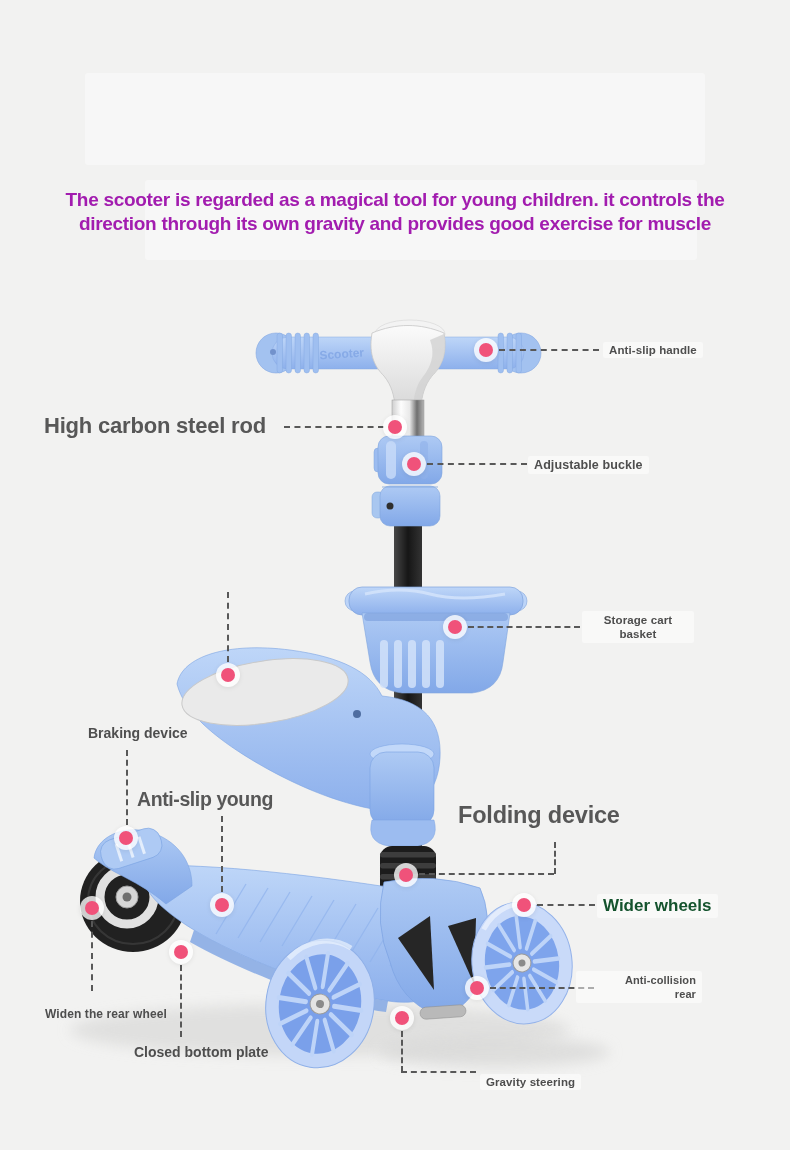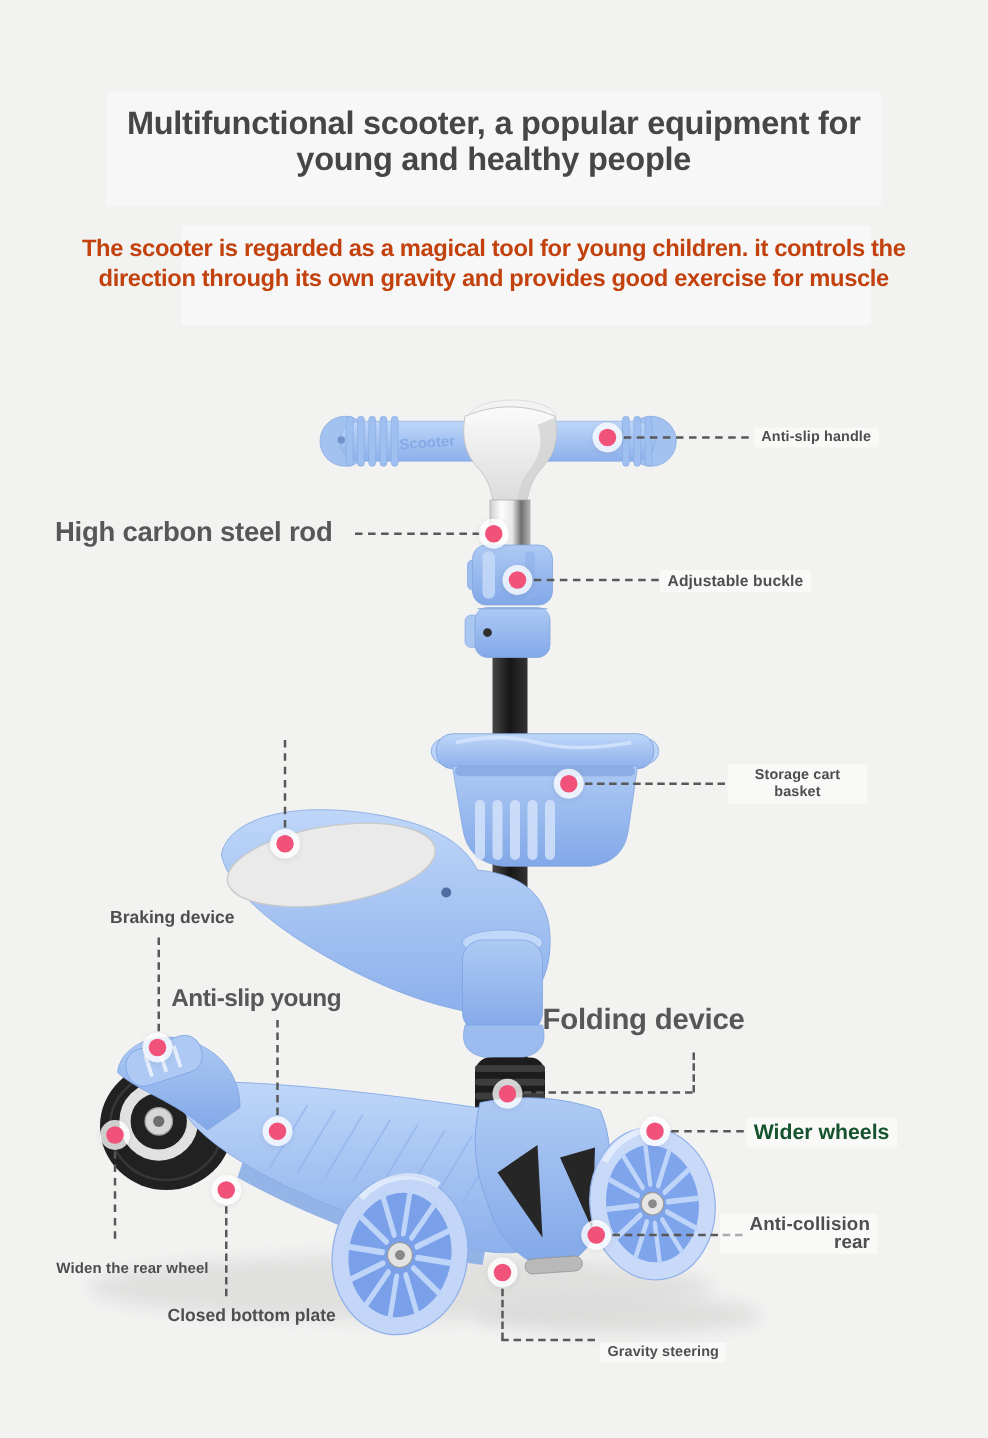--- a/index.html
+++ b/index.html
@@ -9,21 +9,21 @@
   }
   .stage{position:relative;width:790px;height:1150px}
   .panel{position:absolute;background:rgba(255,255,255,.42);border-radius:3px}
   .title{
     position:absolute;left:0;top:84px;width:790px;text-align:center;
     font-weight:700;color:#464646;letter-spacing:-.2px;
   }
   .title .l1,.title .l2{font-size:26px;line-height:29px}
   .intro{
     position:absolute;left:0;top:188px;width:790px;text-align:center;
-    font-weight:700;color:#c2410c;letter-spacing:-.3px;
+    font-weight:700;color:#a21caf;letter-spacing:-.3px;
   }
   .intro div{font-size:19px;line-height:23.5px}
   .scooter{position:absolute;left:0;top:0;width:790px;height:1150px;pointer-events:none}
   .dash-h{position:absolute;height:0;border-top:2px dashed #585858}
   .dash-v{position:absolute;width:0;border-left:2px dashed #585858}
   .dot{
     position:absolute;width:24px;height:24px;border-radius:50%;
     background:rgba(255,255,255,.78);box-shadow:0 1px 5px rgba(0,0,0,.08);
   }
   .dot i{position:absolute;left:5px;top:5px;width:14px;height:14px;border-radius:50%;background:#f0527a;display:block}
@@ -36,24 +36,20 @@
   .right2{text-align:right;line-height:14px}
 </style>
 </head>
 <body>
 
 <div class="stage">
 
   <div class="panel" style="left:85px;top:73px;width:620px;height:92px"></div>
   <div class="panel" style="left:145px;top:180px;width:552px;height:80px"></div>
 
-  <div class="title">
-    <div class="l1">Multifunctional scooter, a popular equipment for</div>
-    <div class="l2">young and healthy people</div>
-  </div>
   <div class="intro">
     <div>The scooter is regarded as a magical tool for young children. it controls the</div>
     <div>direction through its own gravity and provides good exercise for muscle</div>
   </div>
 
   <svg class="scooter" viewBox="0 0 790 1150">
     <defs>
       <linearGradient id="gBlue" x1="0" y1="0" x2="0" y2="1">
         <stop offset="0" stop-color="#bed6f8"></stop>
           <stop offset="1" stop-color="#8db0ec"></stop>
@@ -305,23 +301,23 @@
 
   <div class="lbl sm pill" style="left:603px;top:342px">Anti-slip handle</div>
   <div class="lbl big" style="left:44px;top:413px">High carbon steel rod</div>
   <div class="lbl sm pill" style="left:528px;top:456px;font-size:12.5px">Adjustable buckle</div>
   <div class="lbl sm pill center2" style="left:582px;top:611px;width:100px">
     <div>Storage cart</div>
     <div>basket</div>
   </div>
   <div class="lbl mid" style="left:88px;top:725px">Braking device</div>
   <div class="lbl big" style="left:137px;top:788px;font-size:19.5px;letter-spacing:-.4px">Anti-slip young</div>
-  <div class="lbl big" style="left:434px;top:802px;font-size:23.5px">Folding device</div>
+  <div class="lbl big" style="left:458px;top:802px;font-size:23.5px">Folding device</div>
   <div class="lbl pill" style="left:597px;top:894px;font-size:17px;color:#14532d">Wider wheels</div>
-  <div class="lbl sm pill right2" style="left:576px;top:971px;width:114px;font-size:15px">
+  <div class="lbl sm pill right2" style="left:576px;top:971px;width:114px;font-size:11px">
     <div>Anti-collision</div>
     <div>rear</div>
   </div>
   <div class="lbl sm pill" style="left:480px;top:1074px">Gravity steering</div>
   <div class="lbl sm" style="left:45px;top:1007px;font-size:12px">Widen the rear wheel</div>
   <div class="lbl mid" style="left:134px;top:1044px">Closed bottom plate</div>
 
 </div>
 
 </body></html>

